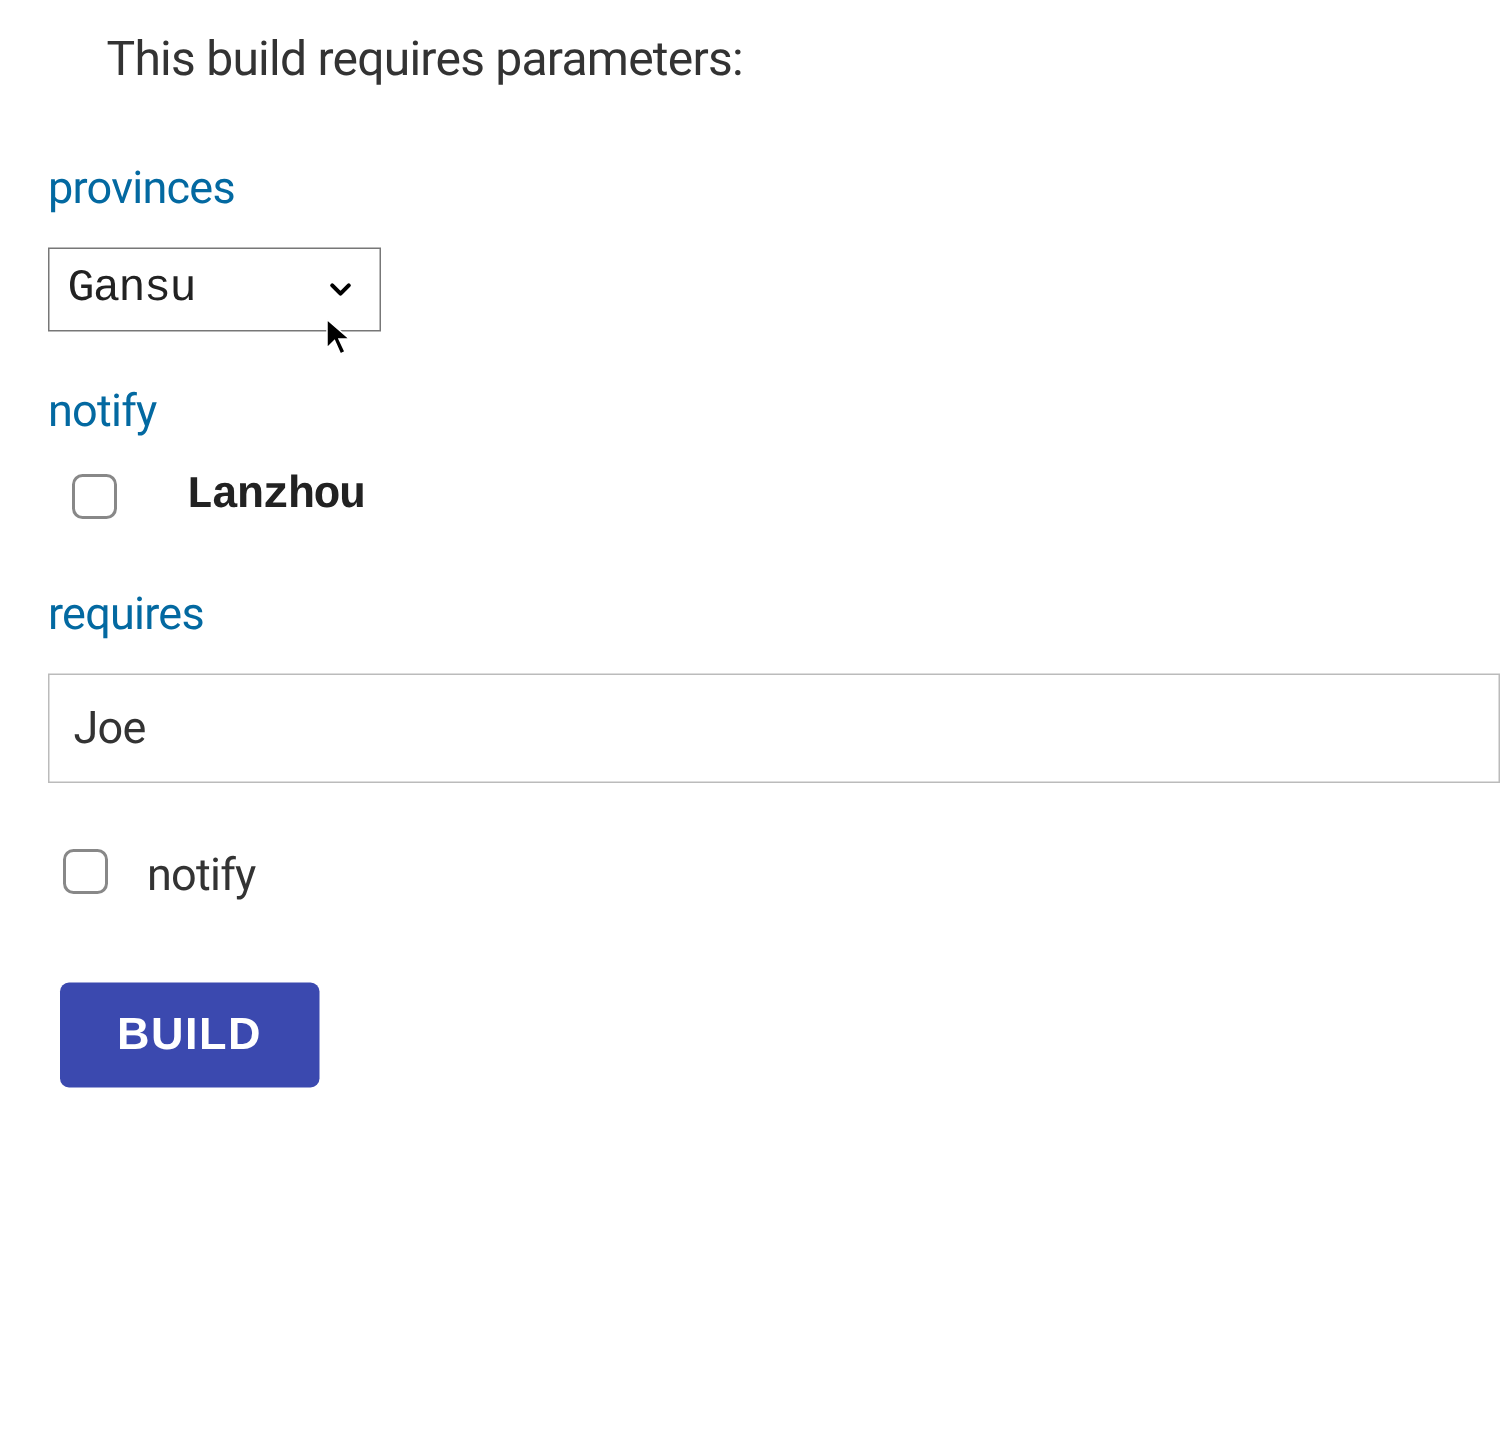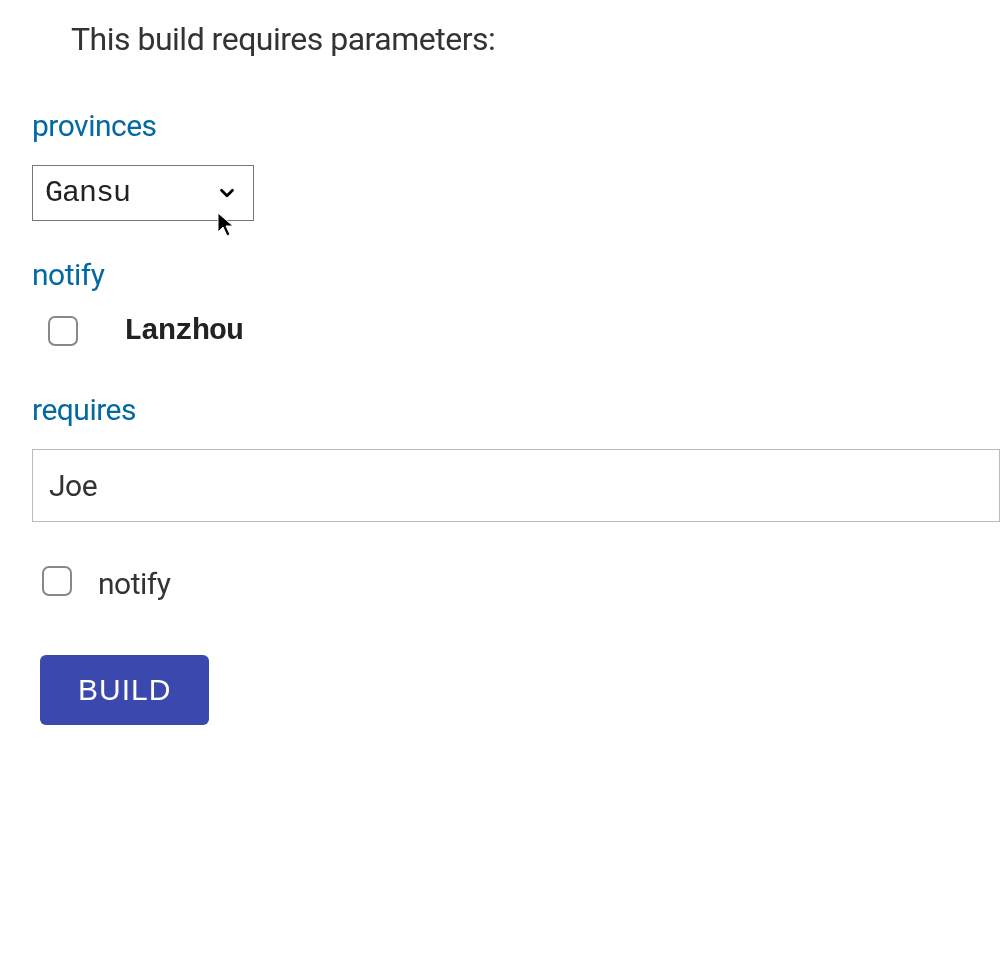--- a/index.html
+++ b/index.html
@@ -120,21 +120,21 @@
     .notify-label {
       font-size: 30px;
       color: #333;
       letter-spacing: -0.5px;
     }
     .build-button {
       background: #3b49af;
       color: #fff;
       border: none;
       font-size: 30px;
-      font-weight: 400;
+      font-weight: 700;
       letter-spacing: 1px;
       padding: 18px 38px;
       border-radius: 6px;
       cursor: pointer;
       margin-left: 8px;
     }
   </style>
 </head>
 <body>
 

